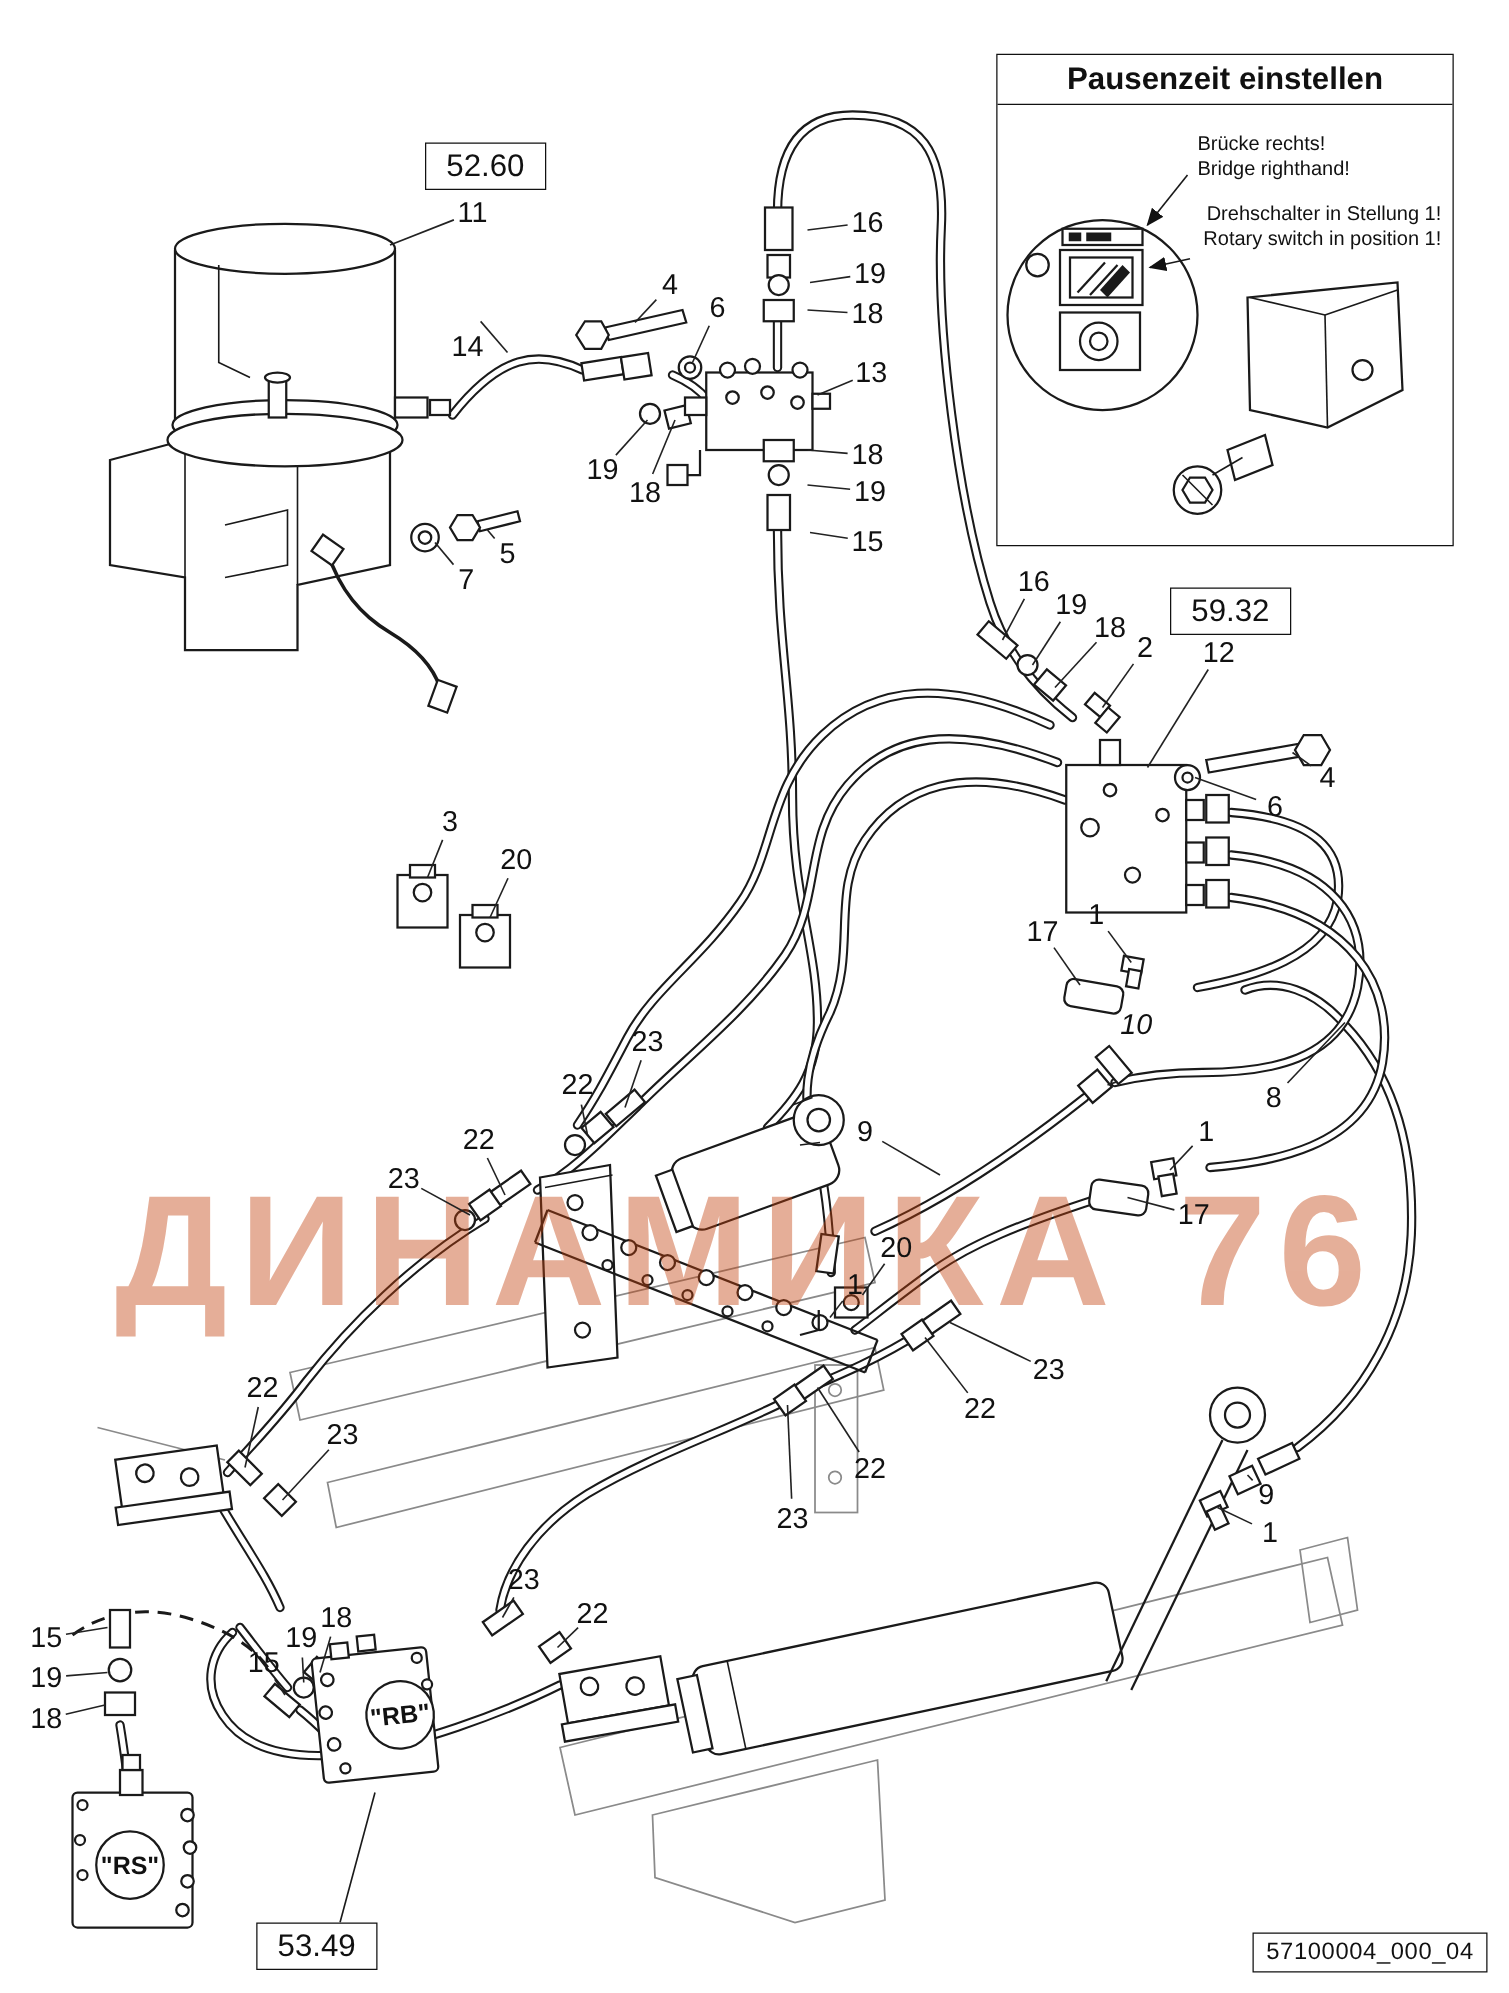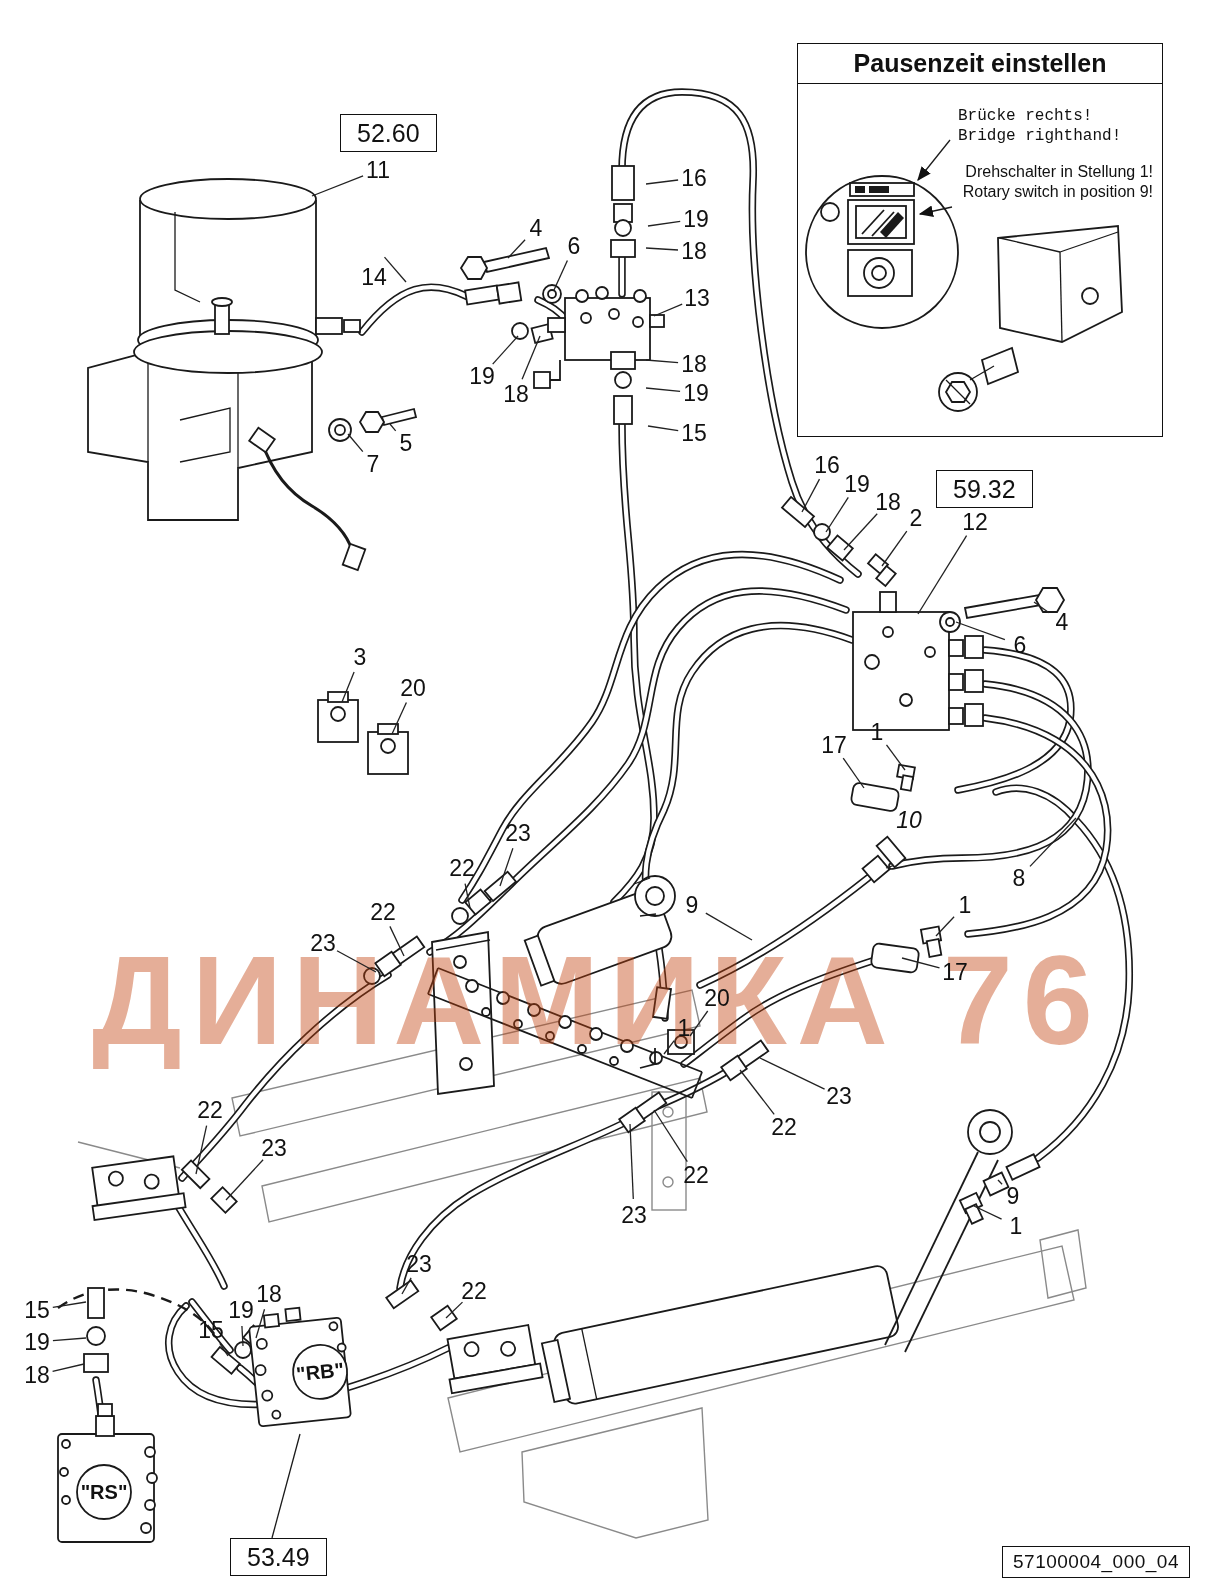--- a/index.html
+++ b/index.html
@@ -23,21 +23,21 @@
            color:#111;white-space:nowrap;}
   .refbox{position:absolute;border:1.7px solid #111;background:#fff;padding:3px 16px;
           font-size:25px;line-height:1.2;}
   .codebox{position:absolute;border:1.5px solid #111;background:#fff;padding:4px 10px;
            font-size:19px;letter-spacing:0.5px;}
   .inset{position:absolute;left:797px;top:43px;width:366px;height:394px;
          border:1.7px solid #111;box-sizing:border-box;background:transparent;}
   .inset-header{border-bottom:1.6px solid #111;text-align:center;padding:5px 4px 4px 4px;
                 font-weight:bold;font-size:25px;line-height:1.18;background:transparent;}
   .inset-note{position:absolute;font-size:16px;line-height:1.25;background:transparent;}
-  .note1{left:160px;top:62px;width:200px;font-family:Liberation Mono, monospace;}
+  .note1{left:160px;top:62px;width:200px;}
   .note2{left:145px;top:118px;width:210px;text-align:right;}
   .watermark{position:absolute;left:92px;top:928px;font-size:126px;font-weight:bold;
              letter-spacing:10px;color:#c2410c;opacity:0.42;white-space:nowrap;pointer-events:none;}
 </style>
 </head>
 <body>
 
 <div class="stage">
 
   <svg class="art" width="1207" height="1594" viewBox="0 0 1207 1594">
@@ -502,31 +502,31 @@
       <div class="callout" style="left: 241px; top: 1310px;">19</div>
       <div class="callout" style="left: 269px; top: 1294px;">18</div>
       <div class="callout" style="left: 419px; top: 1264px;">23</div>
       <div class="callout" style="left: 474px; top: 1291px;">22</div>
       <div class="callout" style="left: 1013px; top: 1196px;">9</div>
       <div class="callout" style="left: 1016px; top: 1226px;">1</div>
     </div>
 
   <div class="refbox" style="left:340px;top:114px;">52.60</div>
   <div class="refbox" style="left:936px;top:470px;">59.32</div>
-  <div class="refbox" style="left:230px;top:1538px;">53.49</div>
+  <div class="refbox" style="left:205px;top:1538px;">53.49</div>
 
   <div class="codebox" style="left:1002px;top:1546px;">57100004_000_04</div>
 
   <div class="inset">
     <div class="inset-header">
       <div>Pausenzeit einstellen</div>
     </div>
     <div class="inset-note note1">
       <div>Brücke rechts!</div>
       <div>Bridge righthand!</div>
     </div>
     <div class="inset-note note2">
       <div>Drehschalter in Stellung 1!</div>
-      <div>Rotary switch in position 9!</div>
+      <div>Rotary switch in position 1!</div>
     </div>
   </div>
 
 </div>
 
 </body></html>

